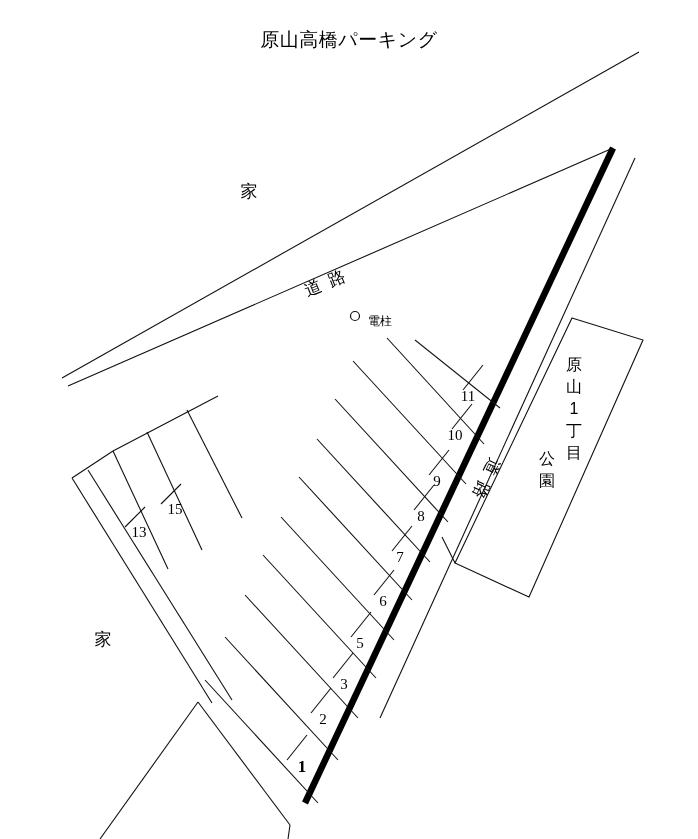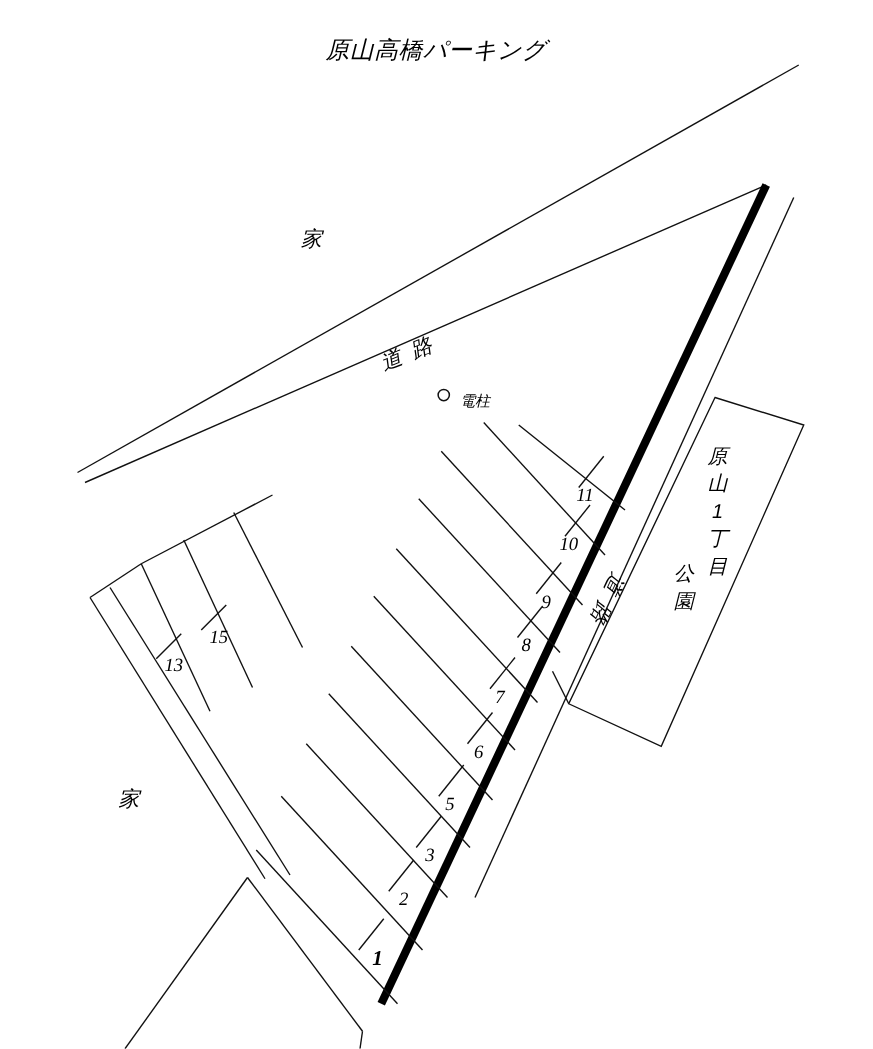--- a/index.html
+++ b/index.html
@@ -12,21 +12,20 @@
     height: 839px;
     font-family: "Liberation Sans", sans-serif;
     color: #000000;
     overflow: hidden;
     position: relative;
   }
   #map-root {
     position: relative;
     width: 561px;
     height: 839px;
-    font-style: italic;
   }
   svg#map-svg {
     display: block;
     width: 698px;
     height: 839px;
   }
   .page-title {
     font-size: 19px;
     font-weight: 400;
     letter-spacing: 0.5px;

